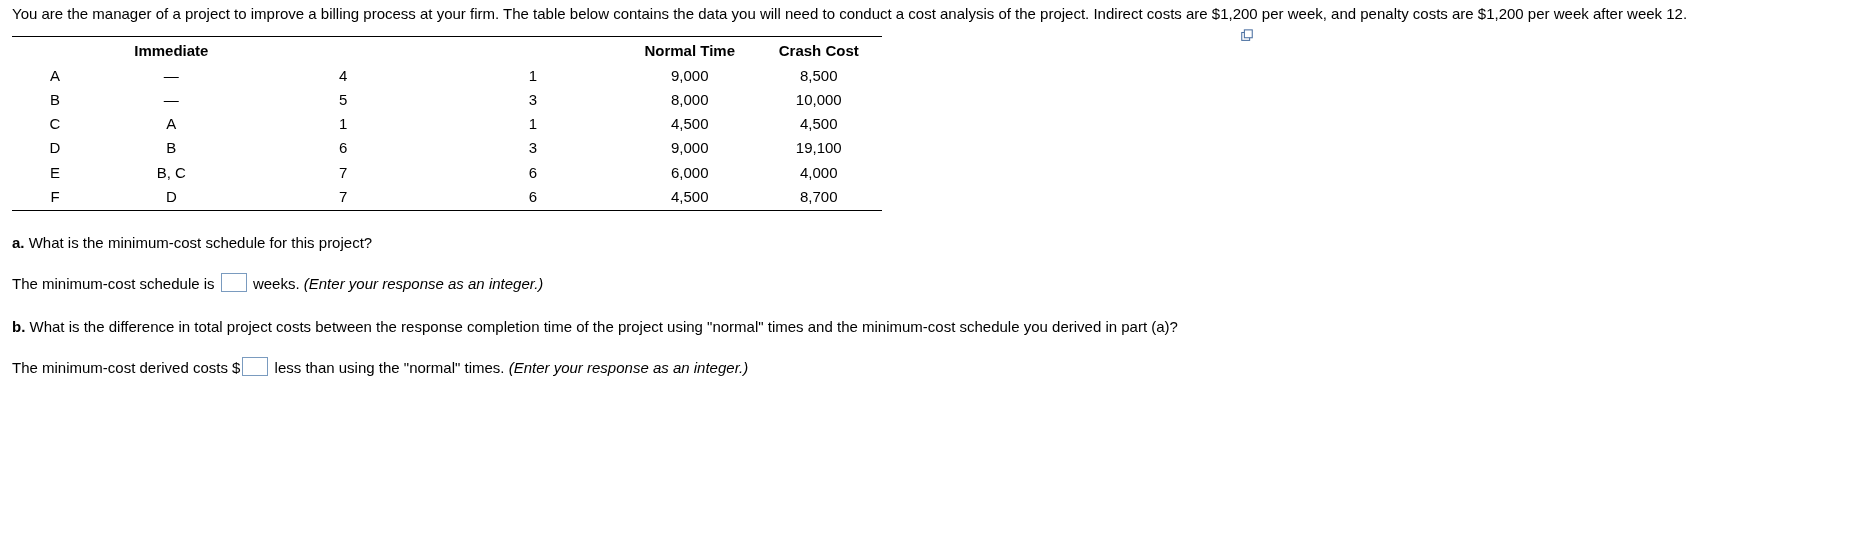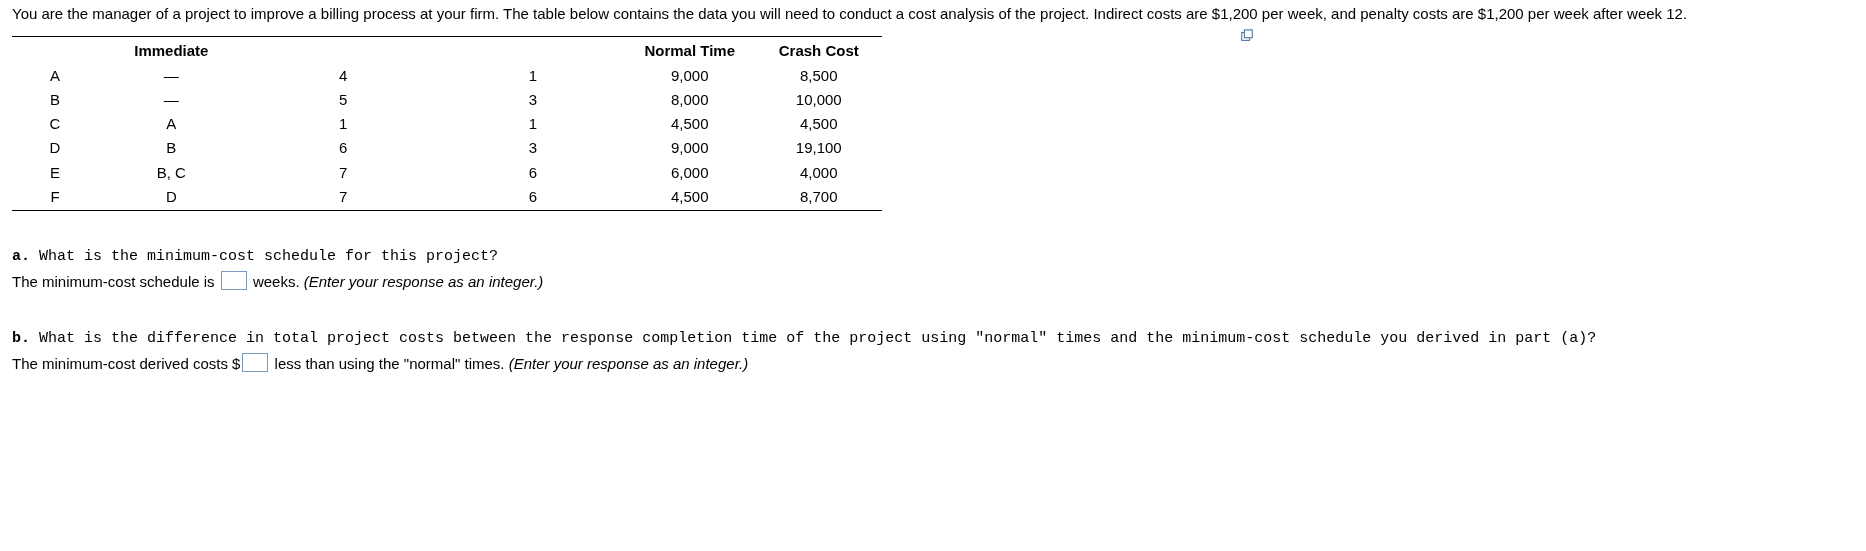--- a/index.html
+++ b/index.html
@@ -57,25 +57,24 @@
       border-bottom: 1.5px solid #000;
       padding-bottom: 3px;
     }
     .col-activity { width: 85px; }
     .col-pred { width: 145px; }
     .col-nt { width: 195px; }
     .col-ct { width: 180px; }
     .col-nc { width: 130px; }
     .col-cc { width: 125px; }
     .question {
-      margin-top: 36px;
-      font-family: Liberation Mono, monospace;
+      margin-top: 22px;
     }
     .answer-line {
-      margin-top: 4px;
+      margin-top: 20px;
     }
     .input-box {
       display: inline-block;
       width: 26px;
       height: 19px;
       border: 1px solid #7a9bbf;
       background: #fff;
       vertical-align: text-bottom;
       margin: 0 2px;
       font-size: 13px;

